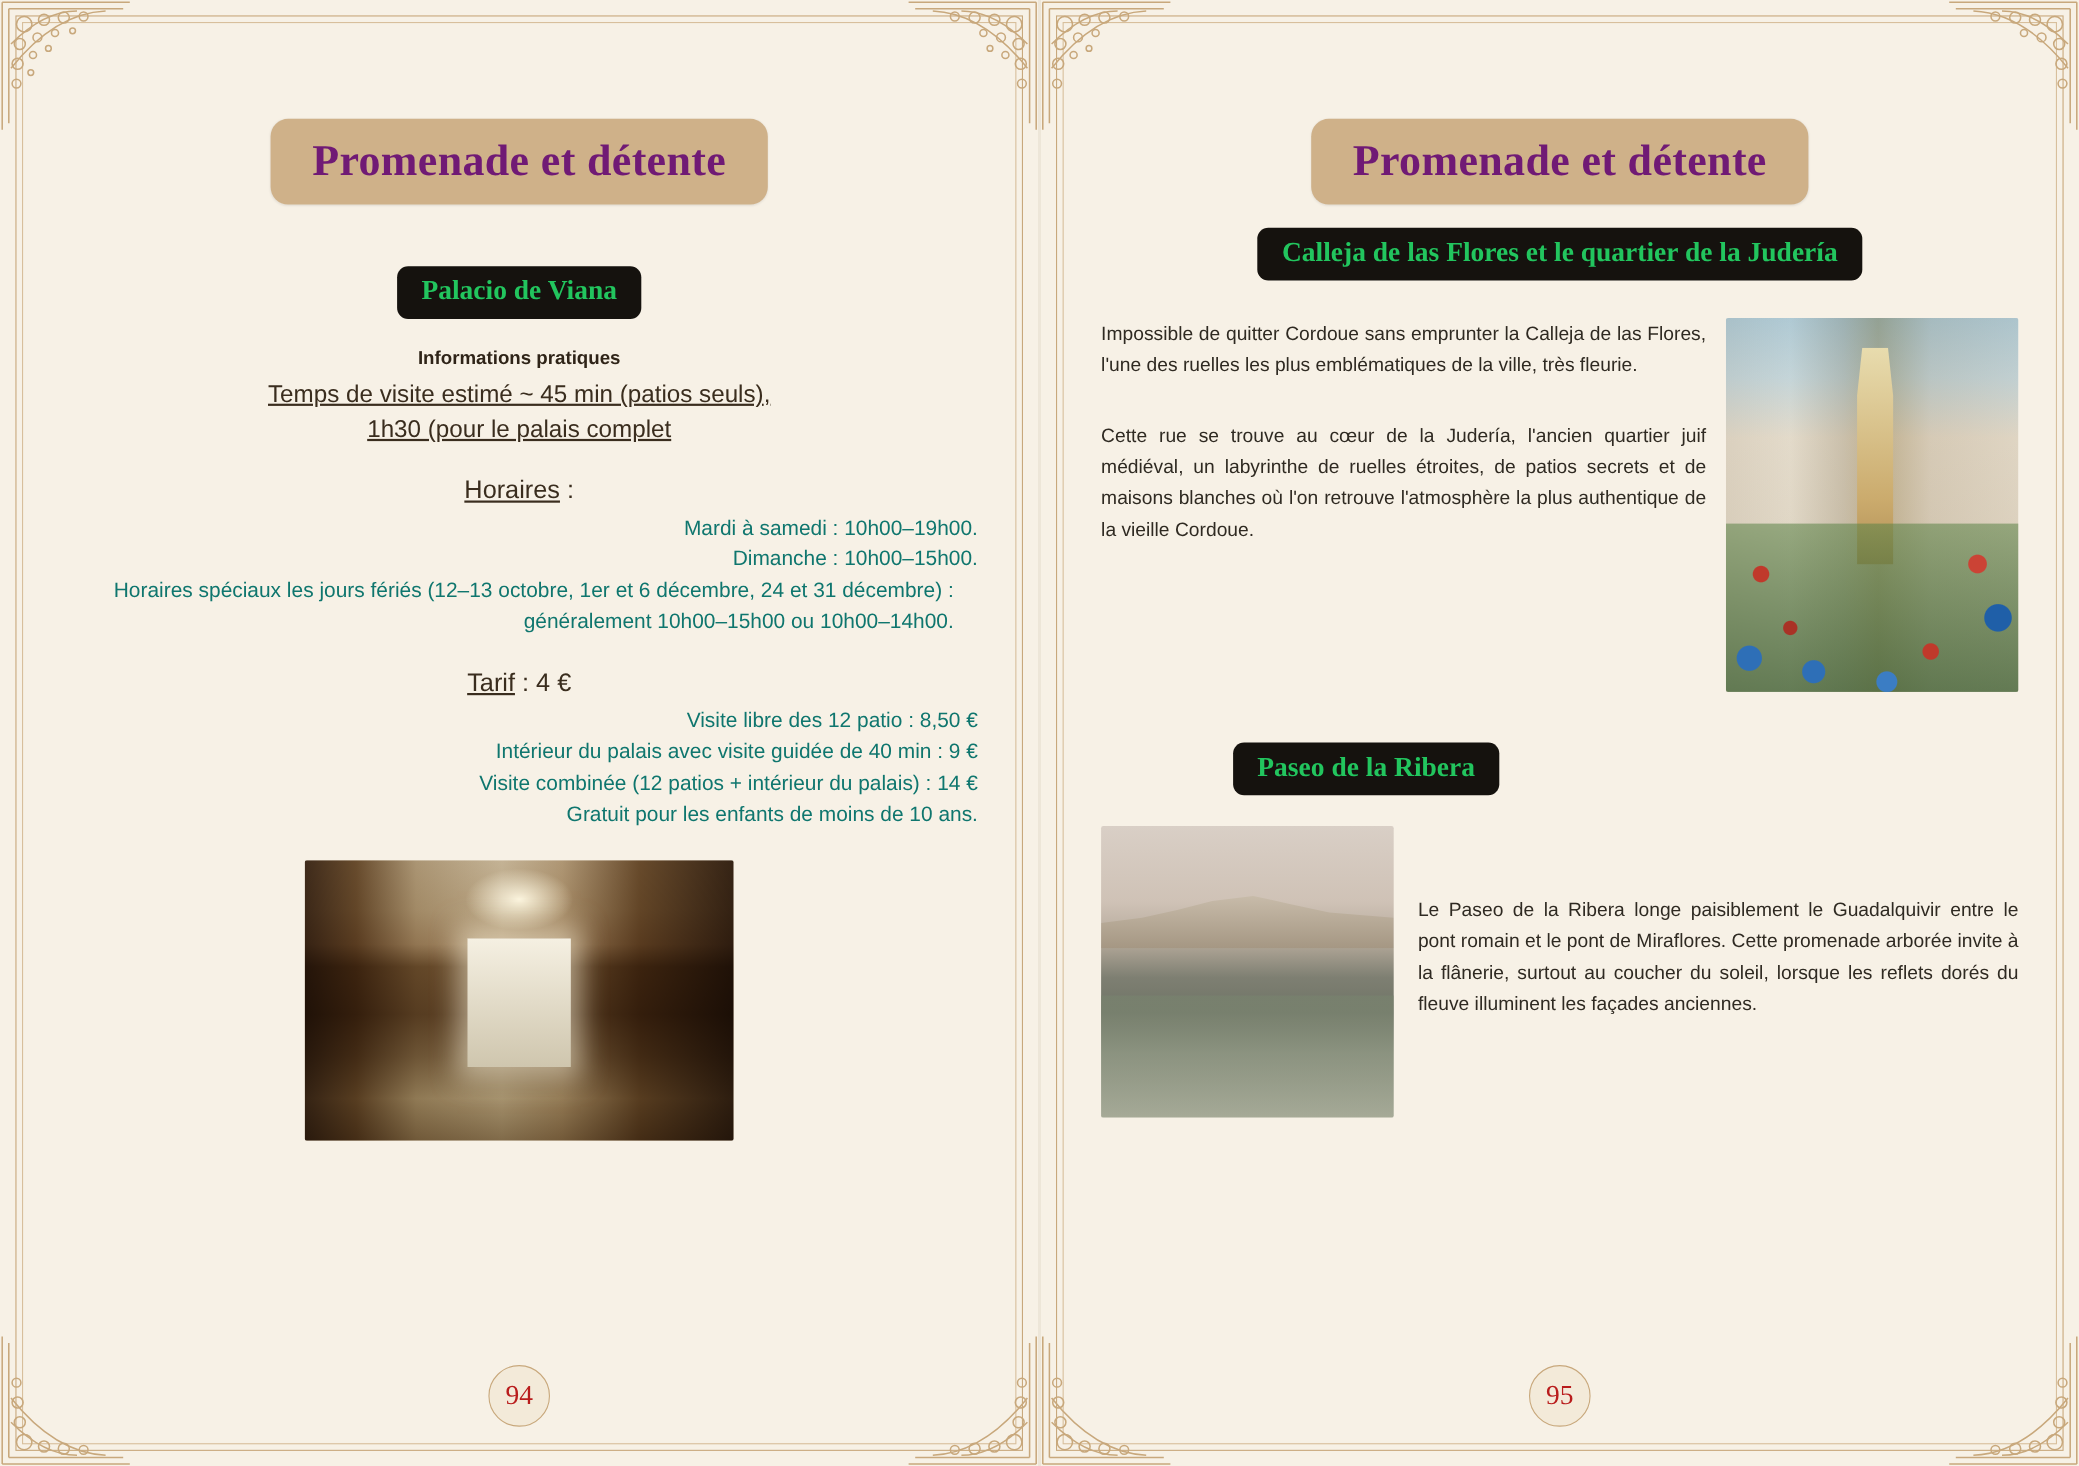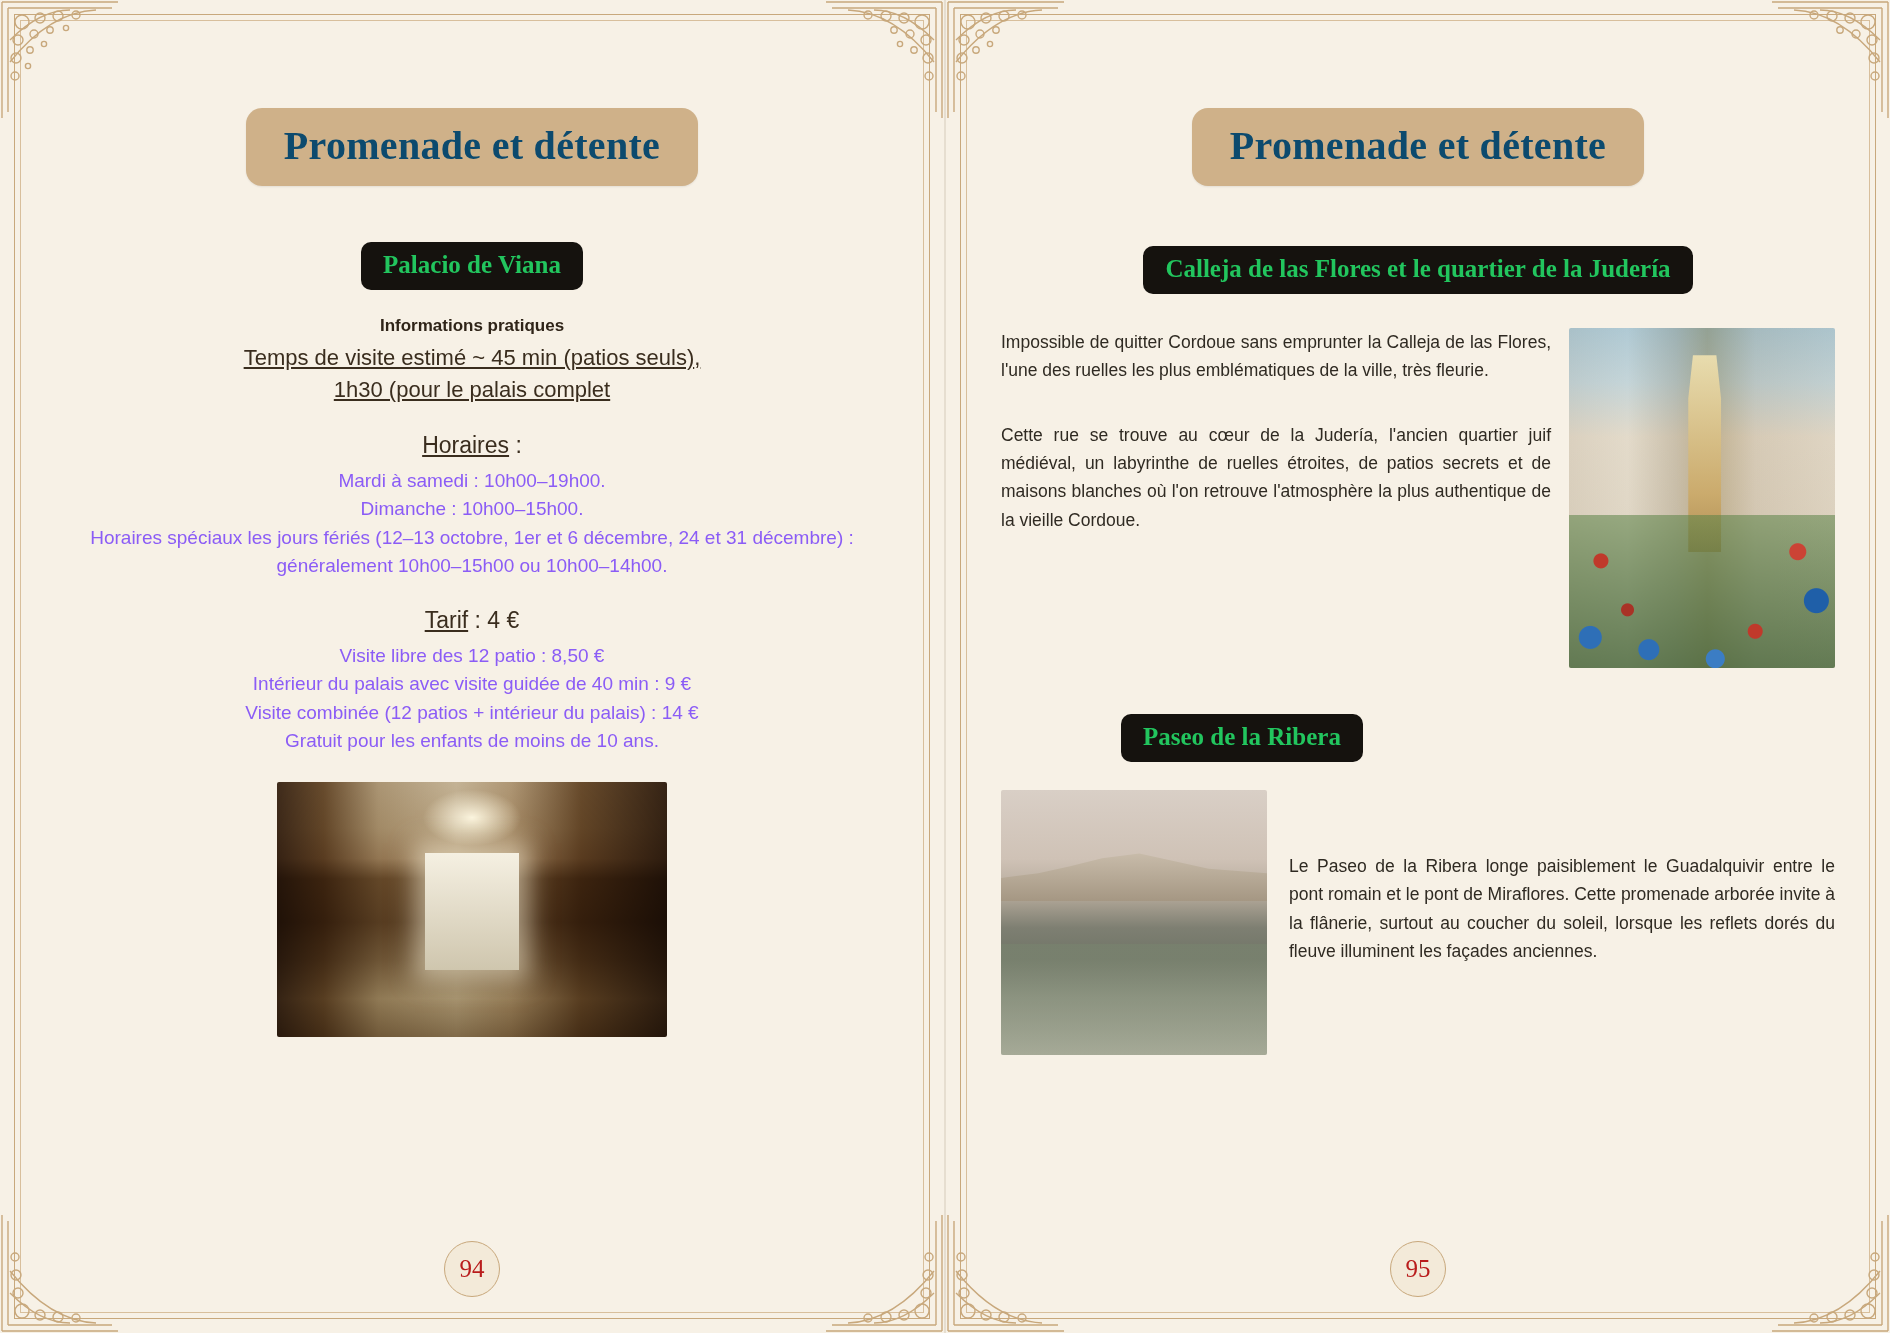--- a/index.html
+++ b/index.html
@@ -49,21 +49,21 @@
     top: 0; left: 0; right: 0; bottom: 0;
     padding: 60px 55px 0 55px;
     display: flex;
     flex-direction: column;
     align-items: center;
   }
 
   
   .chapter-title {
     background: #cfb189;
-    color: #0c4a6e;
+    color: #701a75;
     font-family: "Liberation Serif", serif;
     font-weight: bold;
     font-size: 40px;
     letter-spacing: 0.3px;
     padding: 14px 38px 17px 38px;
     border-radius: 16px;
     margin-top: 48px;
     text-align: center;
     box-shadow: 0 1px 2px rgba(0,0,0,.08);
   }
@@ -88,21 +88,21 @@
   }
   .l-underline {
     font-size: 22px; color: #3a2d1e; text-decoration: underline;
     line-height: 1.45;
   }
   .l-underline .tail { text-decoration: none; }
   .l-sub {
     font-size: 23px; margin-top: 26px; margin-bottom: 8px; color: #3a2d1e;
   }
   .l-sub u { text-decoration: underline; }
-  .l-line { font-size: 19px; line-height: 1.5; color: #8b5cf6; }
+  .l-line { font-size: 19px; line-height: 1.5; color: #0f766e; text-align: right; }
 
   .photo {
     background: #d6cec2;
     background-repeat: no-repeat;
     border-radius: 2px;
     overflow: hidden;
     position: relative;
   }
   .photo-left {
     width: 390px; height: 255px;
@@ -383,21 +383,21 @@
         <circle cx="18" cy="40" r="5"></circle>
           <circle cx="16" cy="58" r="5"></circle>
         <circle cx="15" cy="76" r="4"></circle>
       </g>
     </svg>
 
     <div class="content">
 
       <div class="chapter-title">Promenade et détente</div>
 
-      <div class="chip-row center" style="margin-top:60px;">
+      <div class="chip-row center" style="margin-top:21px;">
         <div class="section-chip">Calleja de las Flores et le quartier de la Judería</div>
       </div>
 
       <div class="r-row">
         <div class="r-col-text">
           <p>Impossible de quitter Cordoue sans emprunter la Calleja de las Flores, l'une des ruelles les plus emblématiques de la ville, très fleurie.</p>
           <p>Cette rue se trouve au cœur de la Judería, l'ancien quartier juif médiéval, un labyrinthe de ruelles étroites, de patios secrets et de maisons blanches où l'on retrouve l'atmosphère la plus authentique de la vieille Cordoue.</p>
         </div>
         <div class="photo photo-flores img-flores" aria-label="Calleja de las Flores avec pots de fleurs et tour de la Mezquita"></div>
       </div>

